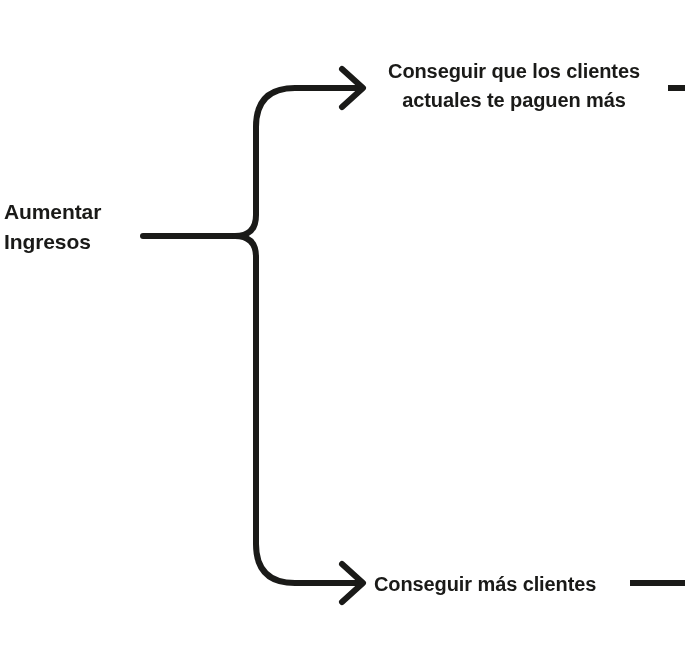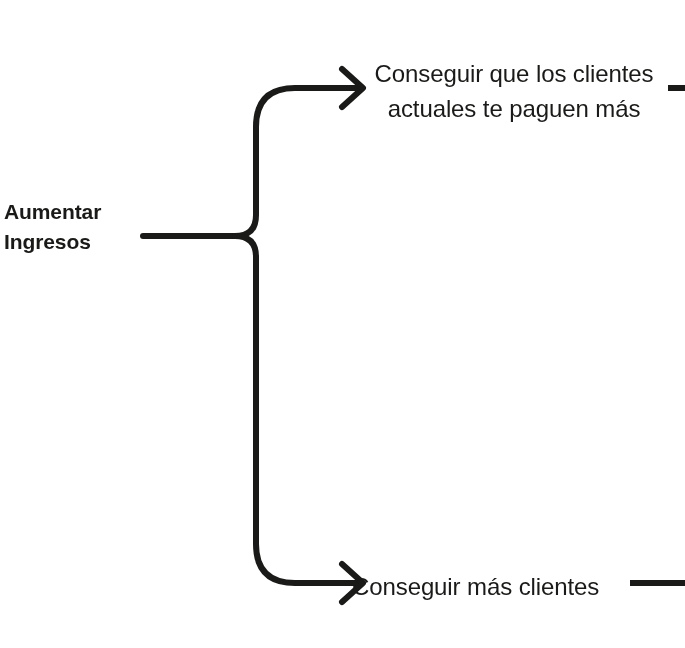--- a/index.html
+++ b/index.html
@@ -32,32 +32,32 @@
   }
   .root-label {
     left: 4px;
     top: 197px;
     width: 140px;
     font-size: 21px;
     font-weight: bold;
     letter-spacing: -0.1px;
   }
   .branch-label {
-    font-size: 24px;
-    font-weight: normal;
+    font-size: 20px;
+    font-weight: bold;
     letter-spacing: -0.1px;
   }
   .branch-top {
     left: 369px;
     top: 57px;
     width: 290px;
     text-align: center;
   }
   .branch-bottom {
-    left: 352px;
+    left: 374px;
     top: 570px;
     width: 260px;
     text-align: left;
   }
 </style>
 </head>
 <body>
 
 <div id="canvas">
 

